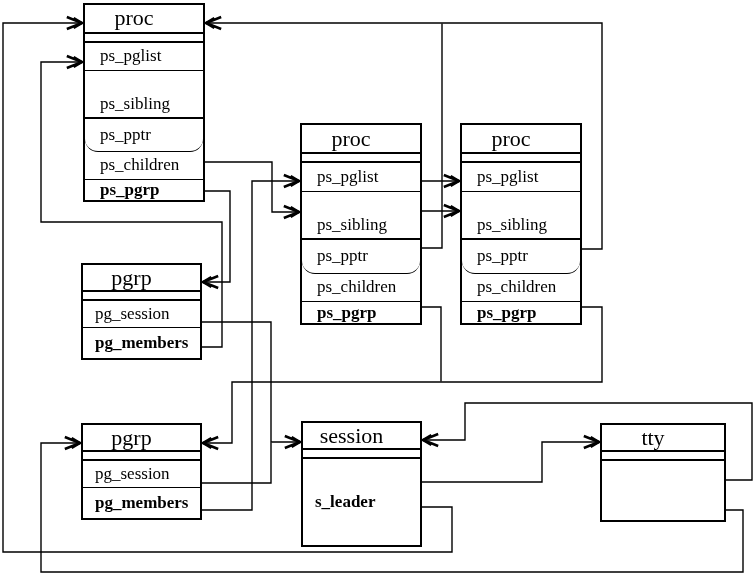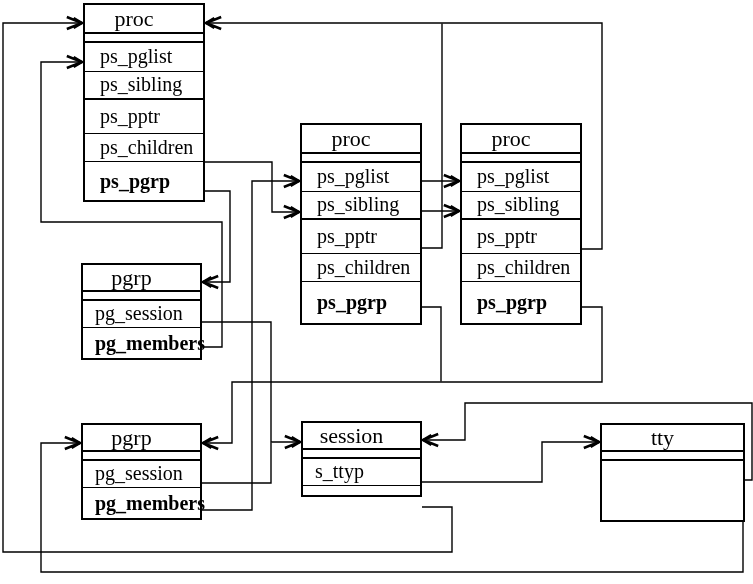--- a/index.html
+++ b/index.html
@@ -4,36 +4,36 @@
 <style>
   html,body{margin:0;padding:0;background:#fff;}
   #figure{position:relative;width:753px;height:584px;background:#ffffff;
           font-family:"Liberation Serif", serif;color:#000;overflow:hidden;}
   #edges{position:absolute;left:0;top:0;width:753px;height:584px;}
   .struct{position:absolute;box-sizing:border-box;border:2.5px solid #000;background:#fff;
           display:flex;flex-direction:column;}
   .struct .title{height:29px;border-bottom:2.5px solid #000;font-size:22px;
                  display:flex;align-items:center;justify-content:center;padding-right:20px;box-sizing:border-box;}
   .struct .gap{height:7px;border-bottom:2.5px solid #000;}
-  .struct .row{height:28.5px;border-bottom:1.3px solid #000;font-size:20px;
+  .struct .row{height:28.5px;border-bottom:1.3px solid #000;font-size:17px;
                display:flex;align-items:center;padding-left:15px;box-sizing:border-box;text-align:right;}
-  .struct .row.thickb{border-bottom:2.6px solid #000;}
-  .struct .row.tall{height:33.5px;}
+  .struct .row.thickb{border-bottom:2.6px solid #000;margin-top:20px;}
+  .struct .row.tall{height:33.5px;border-radius:13px;}
   .struct .row.last{flex:1;border-bottom:none;font-weight:bold;}
   .small .title{height:27px;}
   .small .gap{height:6.5px;}
   .small .row{height:27.5px;padding-left:12px;}
   
   .pos-proc-top{left:83px;top:3px;width:122px;height:199px;}
   .pos-proc-middle{left:300px;top:123px;width:122px;height:202px;}
   .pos-proc-right{left:460px;top:123px;width:122px;height:202px;}
   .pos-pgrp-upper{left:81px;top:263px;width:121px;height:97px;}
   .pos-pgrp-lower{left:81px;top:423px;width:121px;height:97px;}
-  .pos-session{left:301px;top:421px;width:121px;height:76px;}
-  .pos-tty{left:600px;top:423px;width:145px;height:99px;}
+  .pos-session{left:301px;top:421px;width:121px;height:126px;}
+  .pos-tty{left:600px;top:423px;width:126px;height:99px;}
   polyline{fill:none;stroke:#000;stroke-width:1.4px;}
 </style>
 </head>
 <body>
 
 <div id="figure">
 
   <svg id="edges" viewBox="0 0 753 584" xmlns="http://www.w3.org/2000/svg">
     <defs>
       <marker id="arrow" viewBox="0 0 12 10" refX="11" refY="5" markerWidth="13" markerHeight="11" orient="auto">
@@ -99,21 +99,21 @@
   <div class="struct small pos-pgrp-lower">
     <div class="title">pgrp</div>
     <div class="gap"></div>
     <div class="row">pg_session</div>
     <div class="row last">pg_members</div>
   </div>
 
   <div class="struct small pos-session">
     <div class="title">session</div>
     <div class="gap"></div>
-    <div class="row">s_ttyp</div>
+    <div class="row last">s_leader</div>
   </div>
 
   <div class="struct small pos-tty">
     <div class="title">tty</div>
     <div class="gap"></div>
   </div>
 
 </div>
 
 </body></html>

